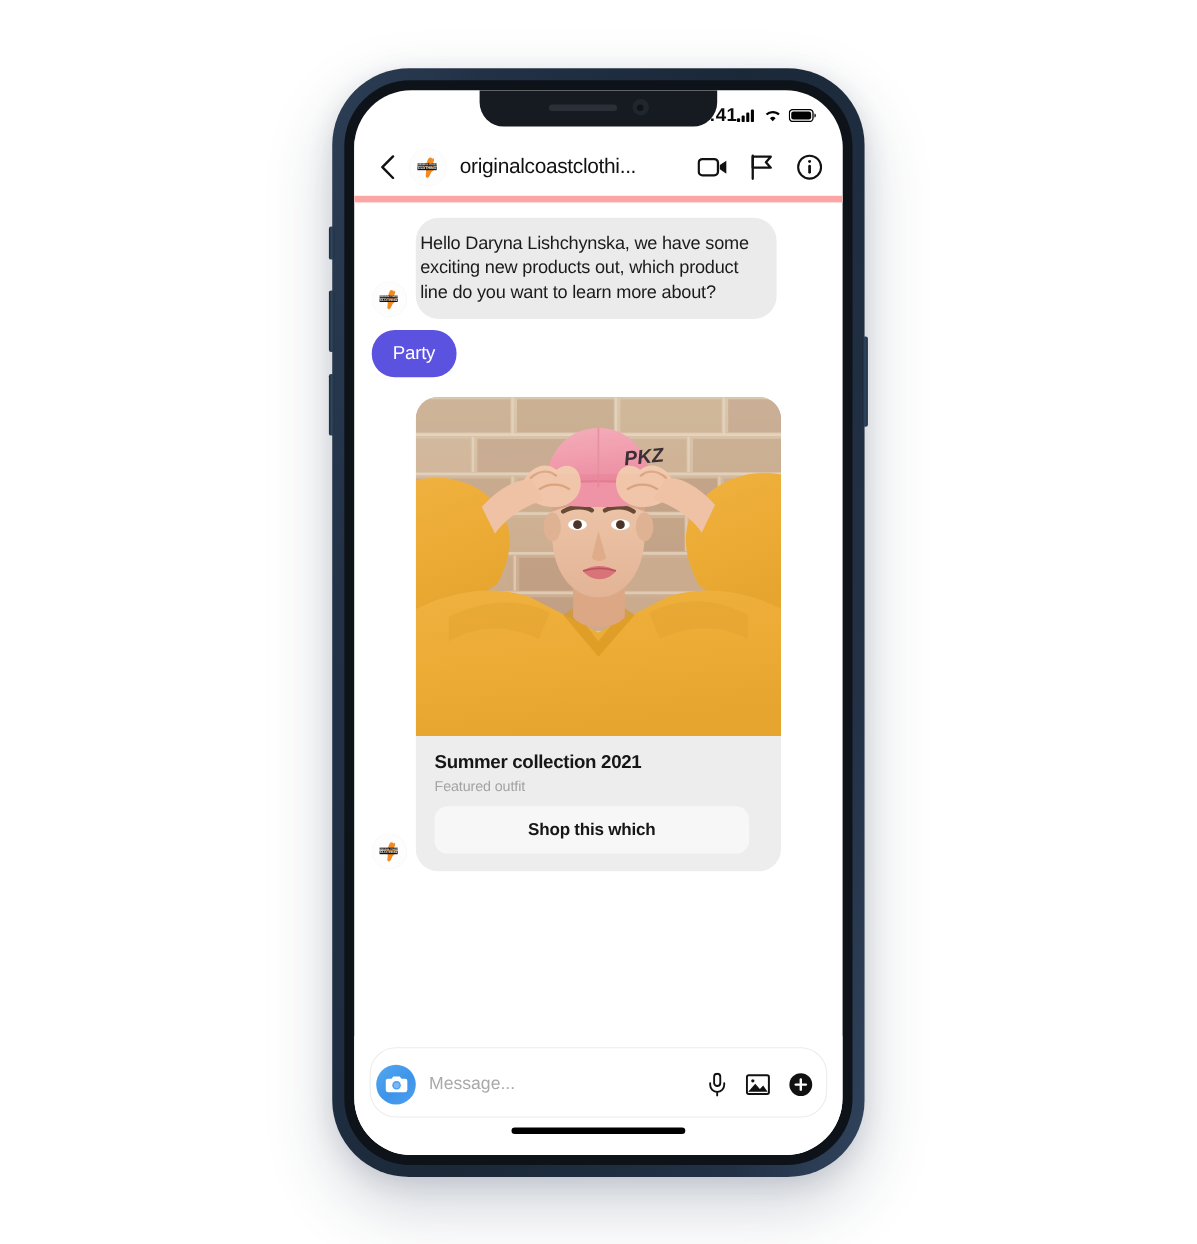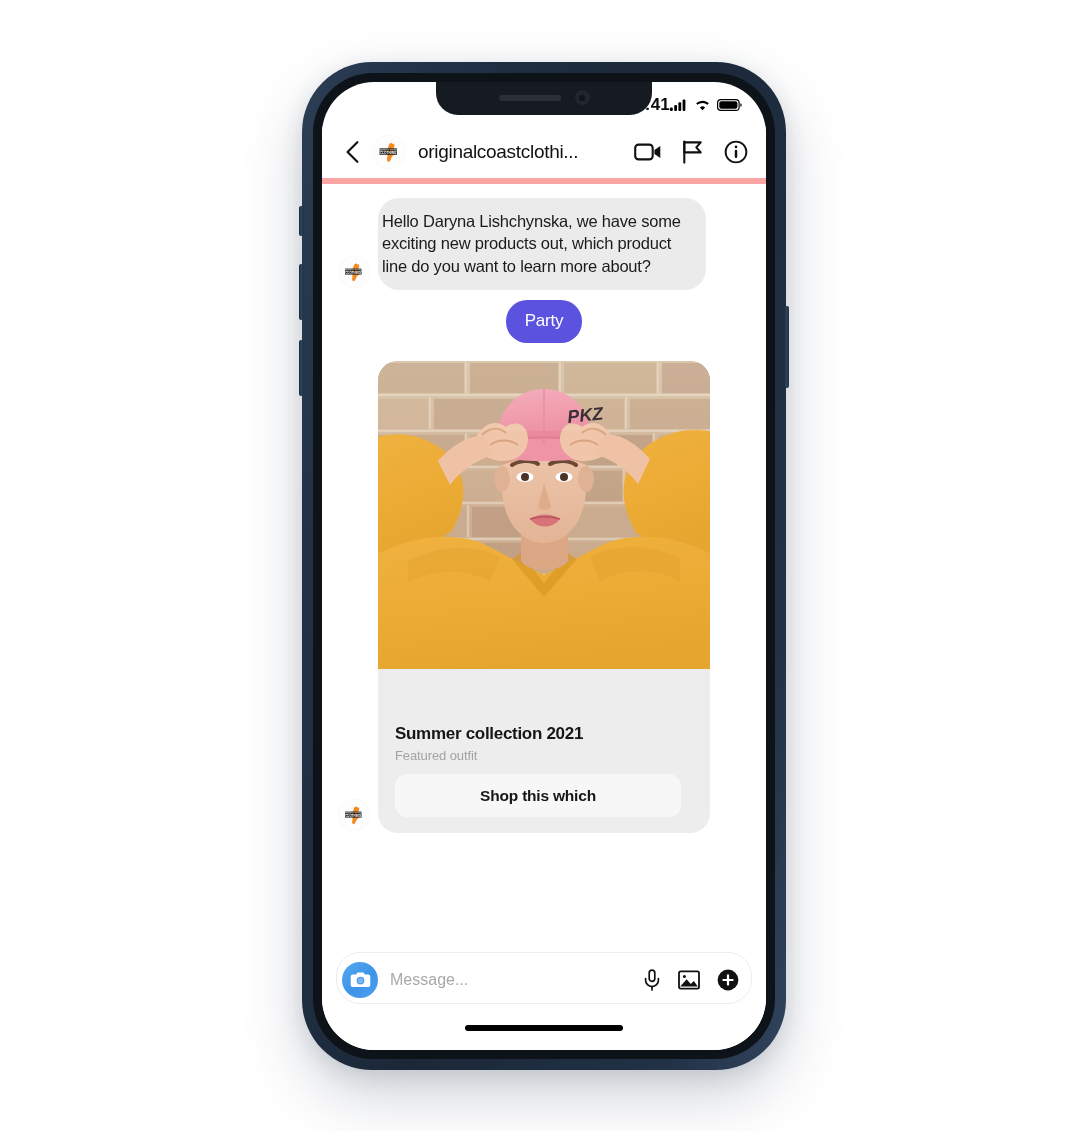--- a/index.html
+++ b/index.html
@@ -176,21 +176,21 @@
   .hdr-icon { cursor: pointer; display: flex; align-items:center; }
 
   
   .messages {
     padding: 14px 16px 0 16px;
     height: 818px;
     overflow: hidden;
   }
 
   .row { display: flex; align-items: flex-end; margin-bottom: 10px; }
-  .row.out { justify-content: center; }
+  .row.out { justify-content: flex-start; }
 
   .msg-avatar {
     width: 32px; height: 32px;
     border-radius: 50%;
     flex: 0 0 auto;
     margin-right: 8px;
     margin-bottom: 2px;
     overflow: hidden;
     background: #fff;
     box-shadow: 0 0 0 1px #ececec inset;
@@ -225,21 +225,21 @@
   }
   .card-photo {
     width: 332px;
     height: 308px;
     position: relative;
     overflow: hidden;
     background: #cbb69b;
   }
   .card-photo svg { display: block; width: 100%; height: 100%; }
 
-  .card-body { padding: 14px 29px 16px 17px; margin-top: 41px; }
+  .card-body { padding: 14px 29px 16px 17px; }
   .card-title {
     font-size: 17px;
     font-weight: 700;
     color: #161616;
     letter-spacing: -.3px;
   }
   .card-sub {
     font-size: 13px;
     color: #a3a3a3;
     margin-top: 4px;
@@ -262,21 +262,21 @@
 
   
   .inputbar-wrap {
     position: absolute;
     left: 0; right: 0; bottom: 0;
     height: 108px;
     background: #fff;
     padding: 10px 14px 0 14px;
   }
   .inputbar {
-    height: 52px;
+    height: 64px;
     border: 1px solid #ececec;
     border-radius: 24px;
     display: flex;
     align-items: center;
     padding: 4px 10px 0 5px;
     background: #fff;
   }
   .cam-circle {
     width: 36px; height: 36px;
     border-radius: 50%;

